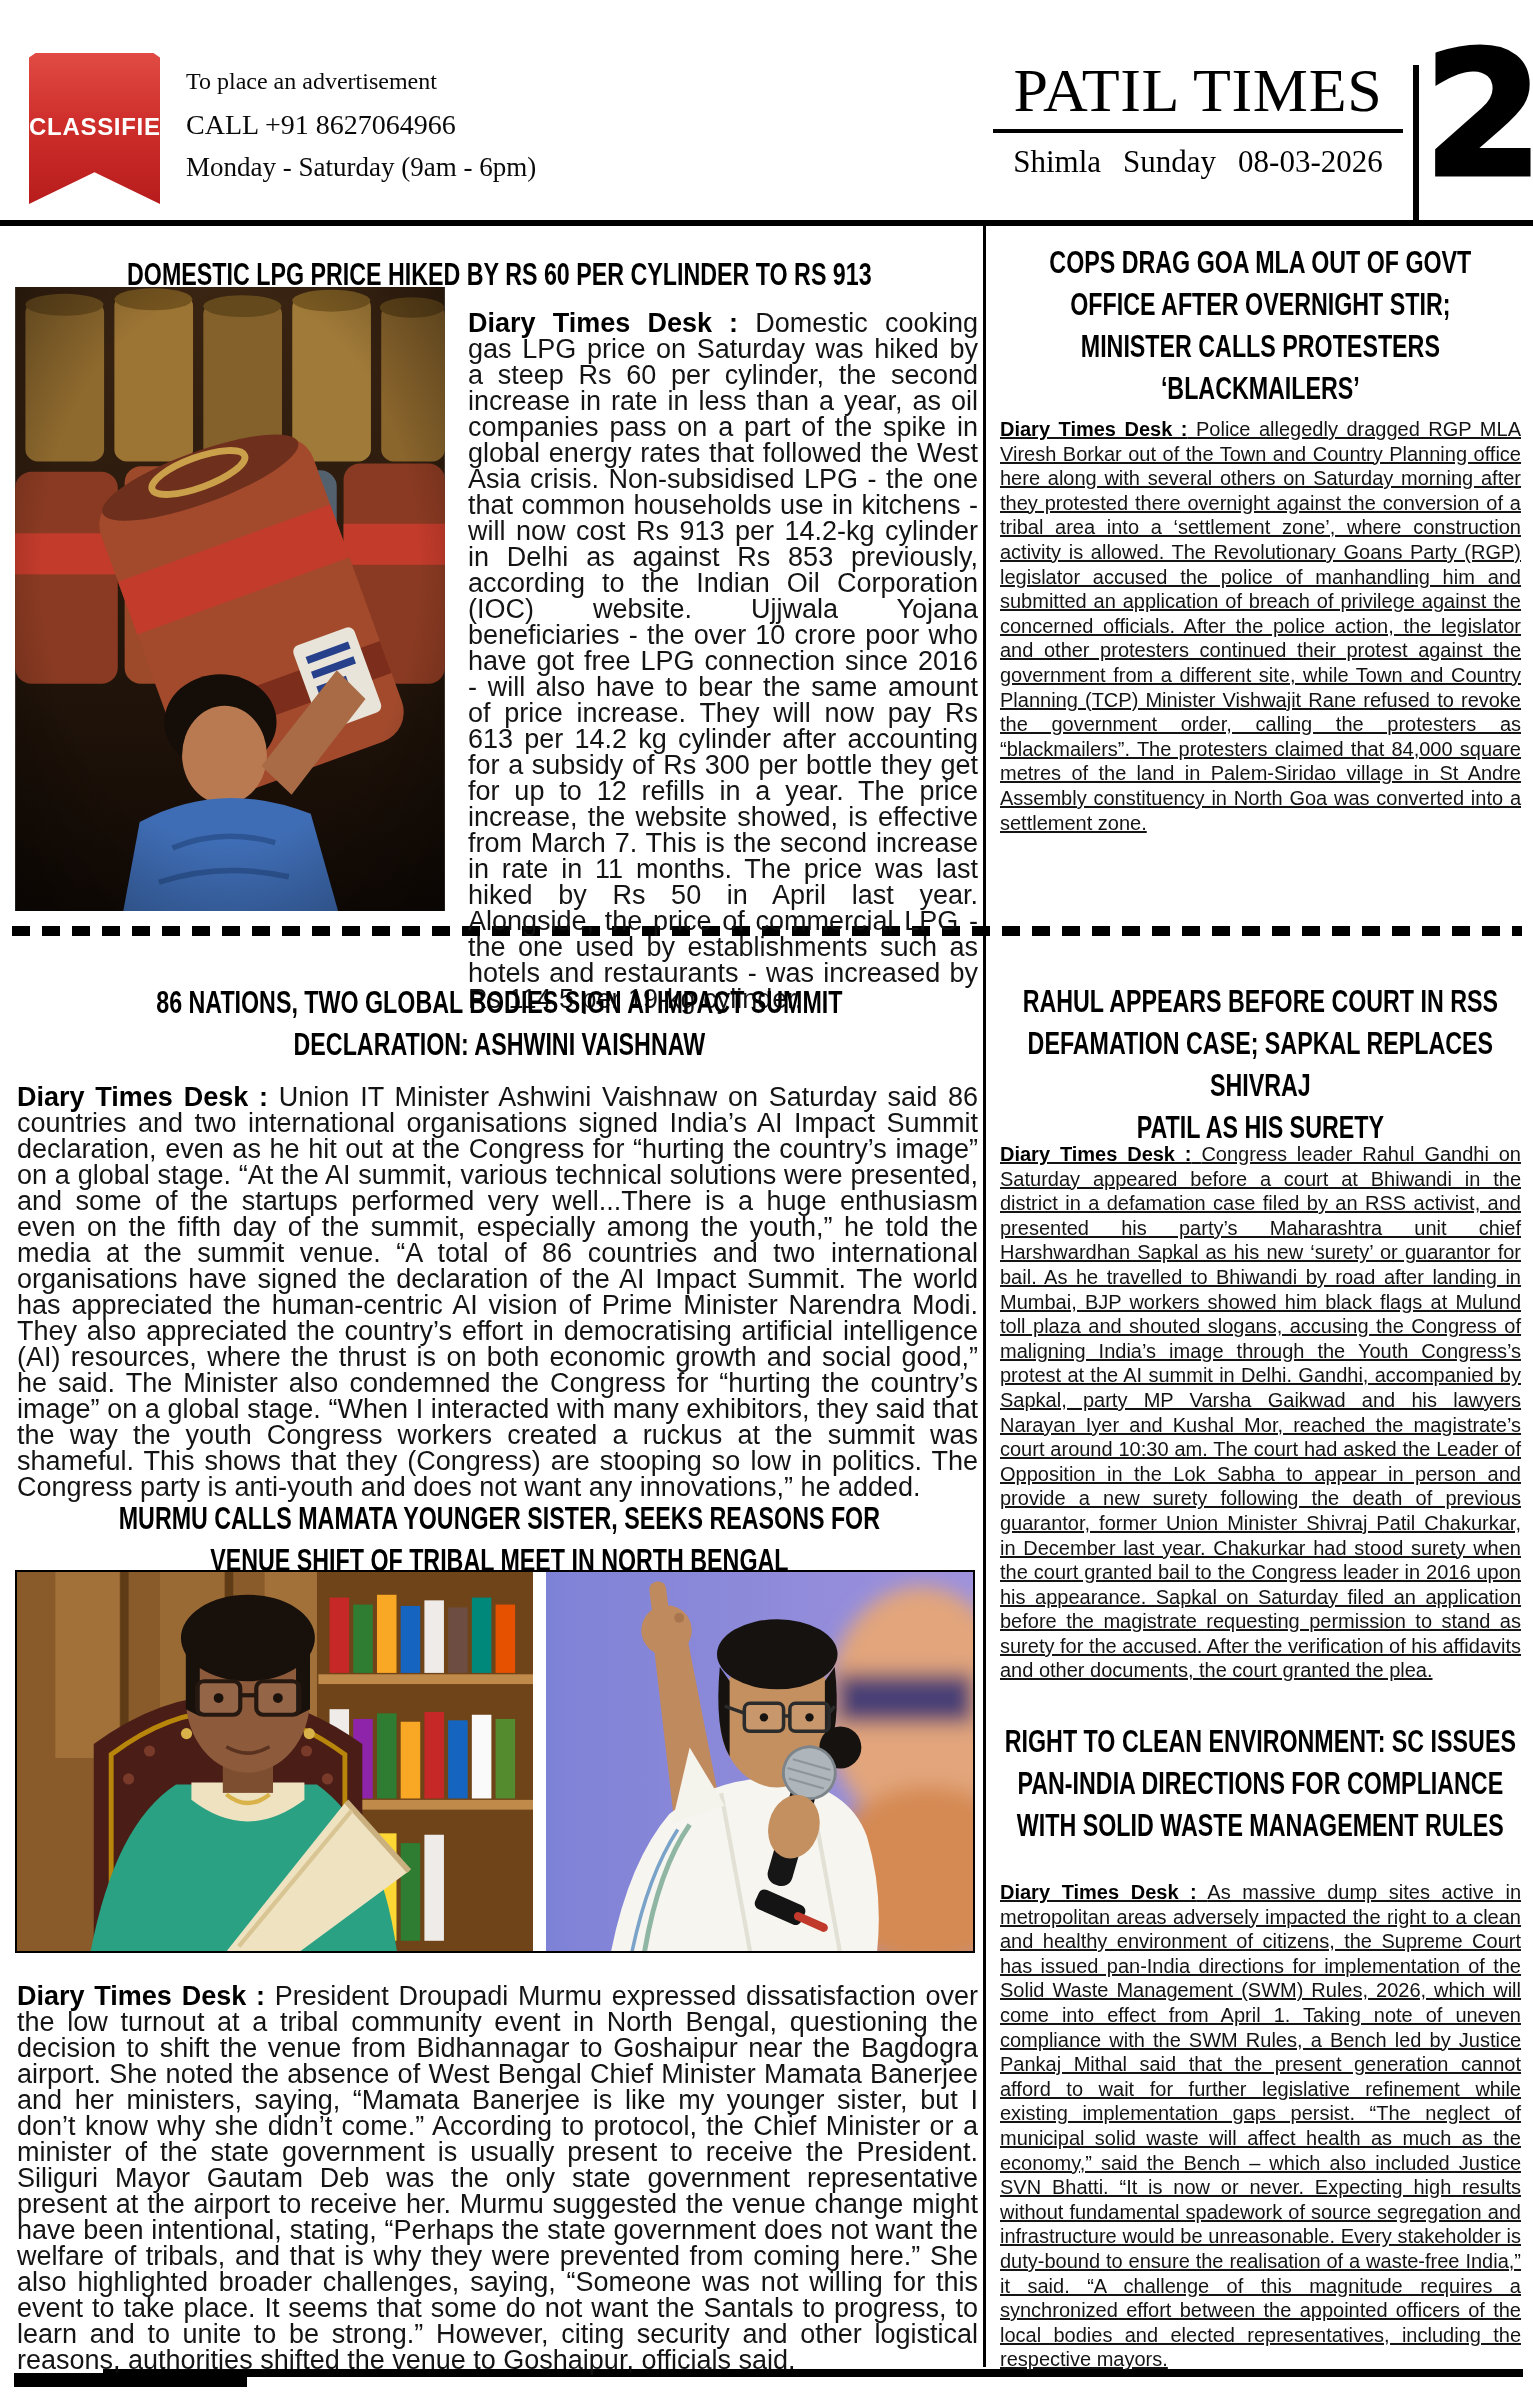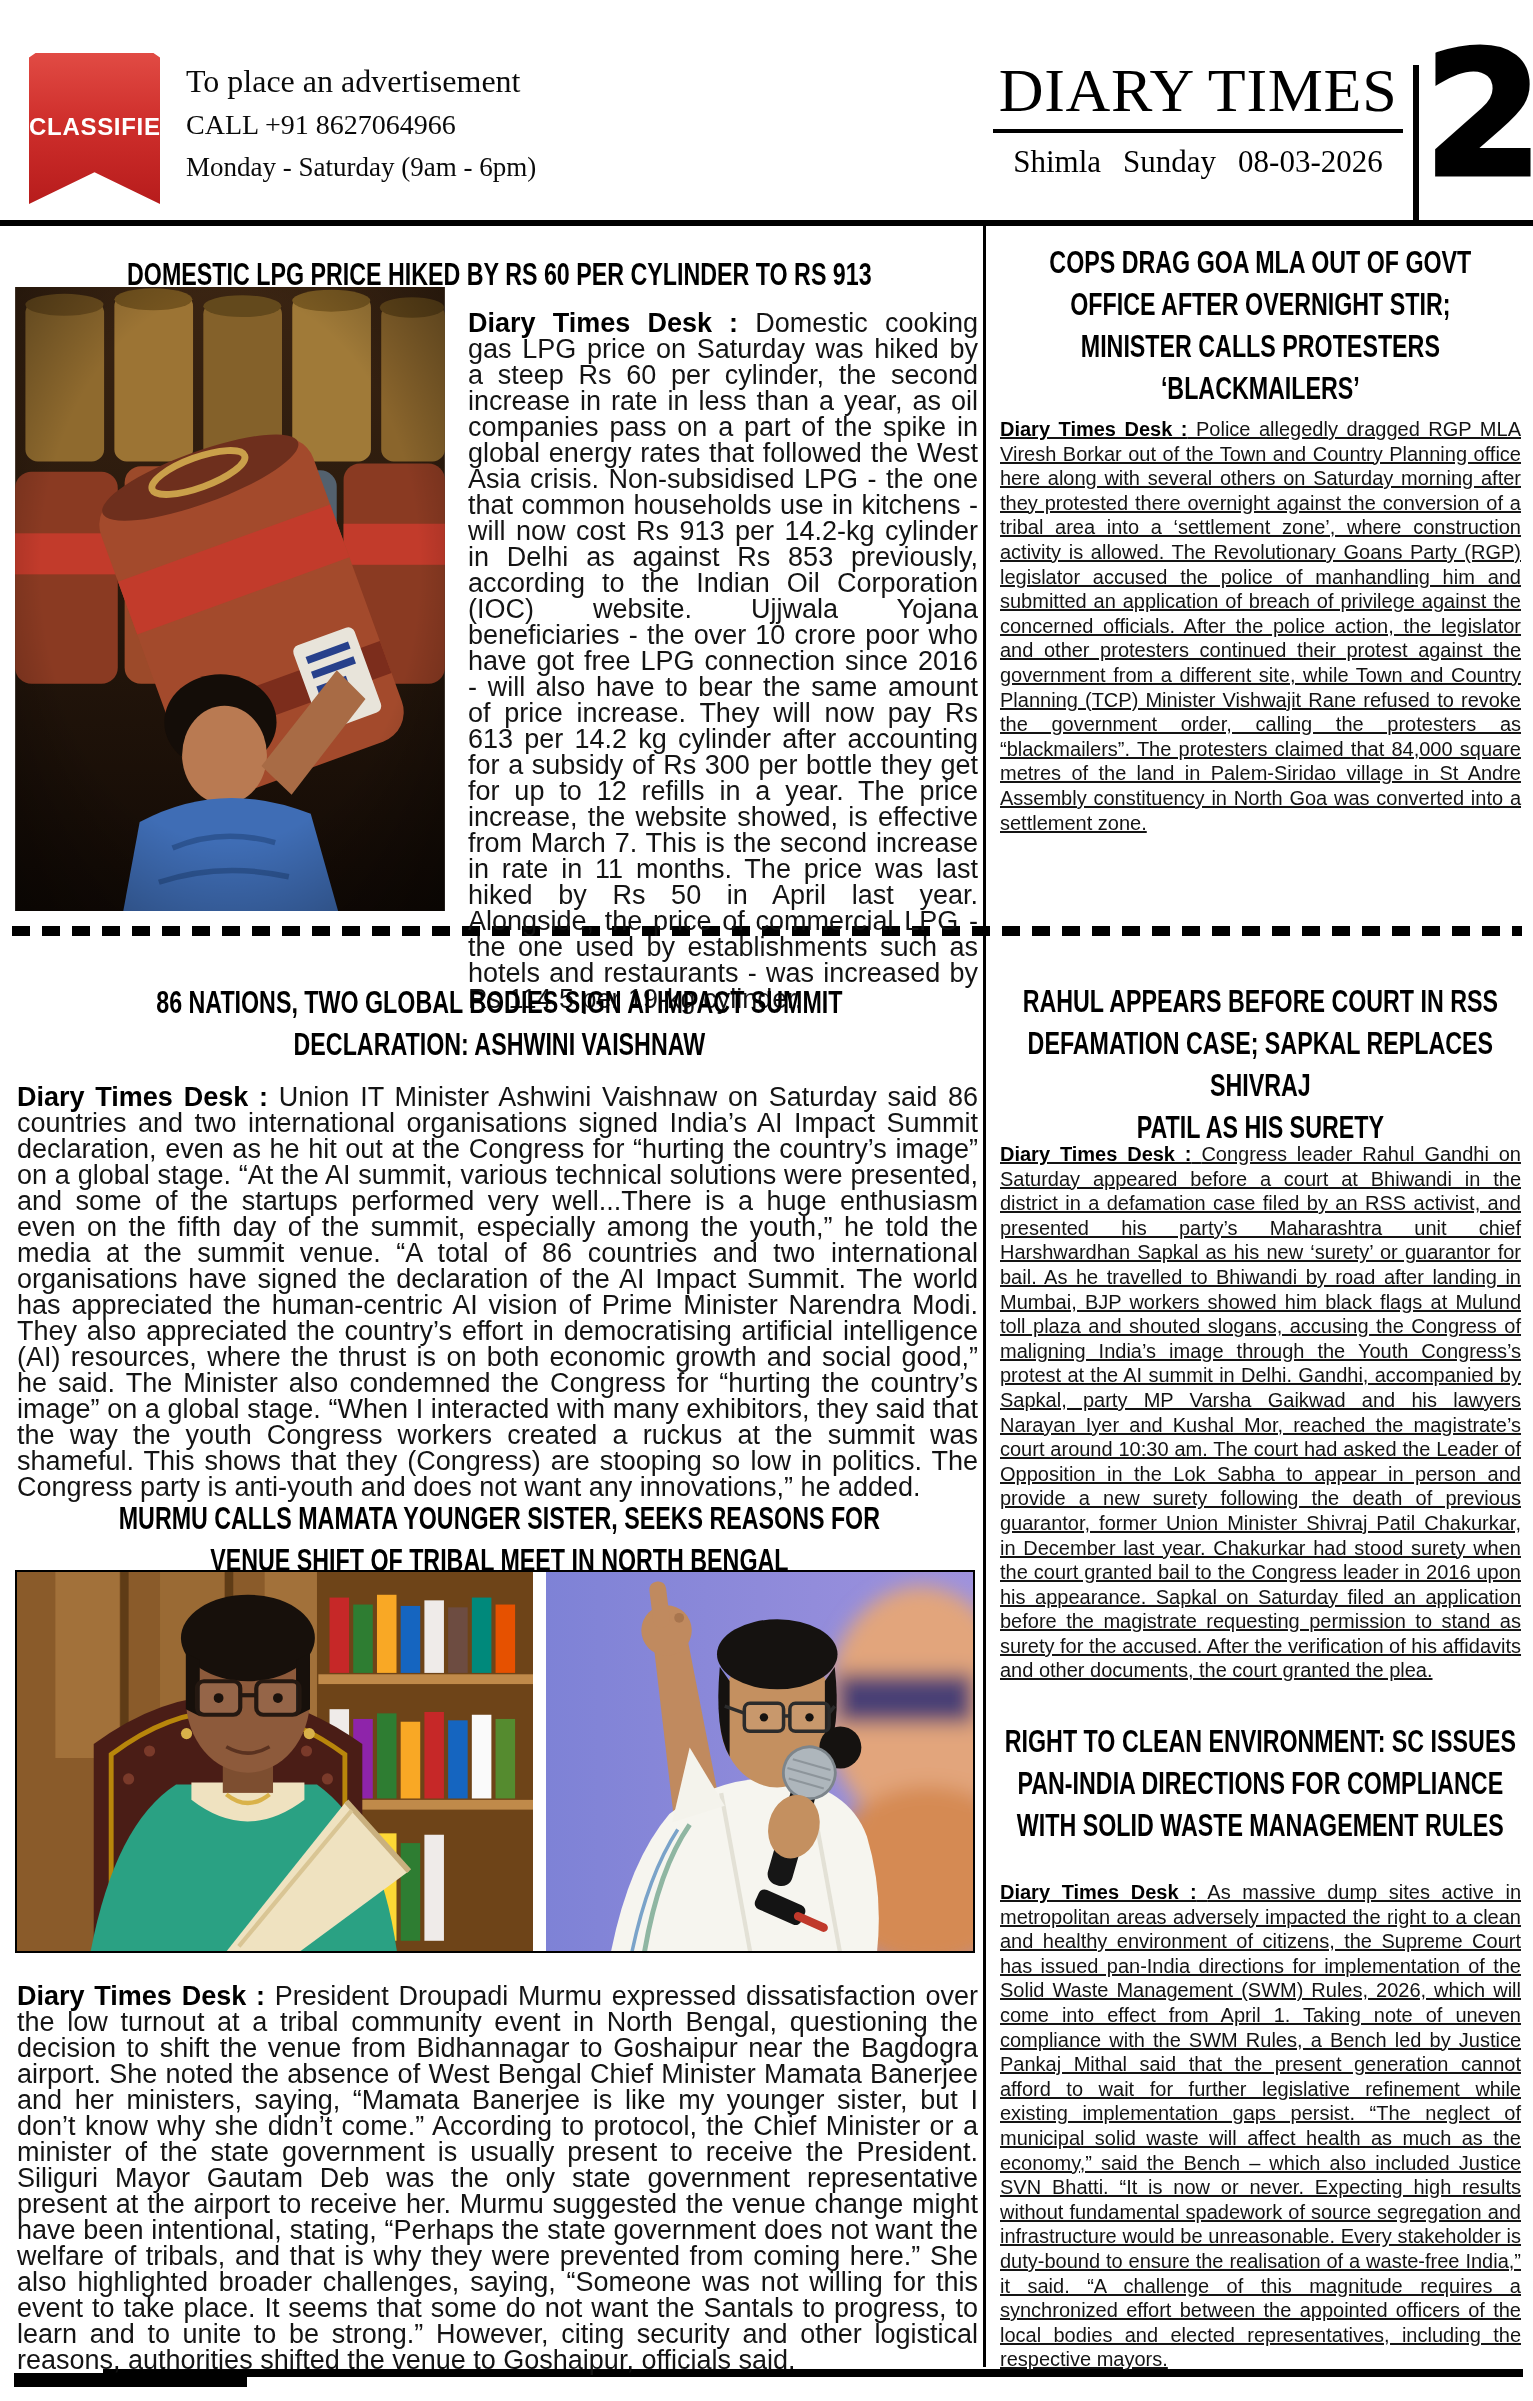--- a/index.html
+++ b/index.html
@@ -6,21 +6,21 @@
   .page{position:relative;width:1533px;height:2401px;background:#ffffff;color:#000;
         font-family:"Liberation Sans",sans-serif;overflow:hidden;}
 
   
   .ribbon{position:absolute;left:29px;top:53px;width:131px;height:151px;
           background:linear-gradient(180deg,#e14b44 0%,#cf2f2c 45%,#b71c1c 100%);
           clip-path:polygon(0 3%,5% 0,95% 0,100% 3%,100% 100%,50% 79%,0 100%);}
   .ribbon span{position:absolute;left:0;top:60px;width:100%;text-align:center;
           color:#fff;font-weight:bold;font-size:24px;letter-spacing:0.7px;}
   .ad-block{position:absolute;left:186px;top:60px;font-family:"Liberation Serif",serif;color:#0a0a0a;}
-  .ad-line1{font-size:32px;line-height:42px;}
+  .ad-line1{font-size:24px;line-height:42px;}
   .ad-line2{font-size:28px;line-height:45px;}
   .ad-line3{font-size:27px;line-height:41px;}
   .masthead-wrap{position:absolute;left:993px;top:57px;width:410px;text-align:center;}
   .masthead{font-family:"Liberation Serif",serif;font-size:62px;line-height:66px;letter-spacing:0.7px;}
   .masthead-rule{height:4.8px;background:#000;margin-top:5.5px;}
   .dateline{font-family:"Liberation Serif",serif;font-size:31px;margin-top:11px;white-space:nowrap;}
   .dateline span{margin:0 11px;}
   .head-bar{position:absolute;left:1413px;top:65px;width:6.2px;height:156px;background:#000;}
   .page-num{position:absolute;left:1424px;top:19px;width:106px;text-align:center;
             font-family:"DejaVu Sans",sans-serif;font-size:171px;line-height:192px;font-weight:900;
@@ -74,21 +74,21 @@
 
   <div class="ribbon">
     <span>CLASSIFIED</span>
   </div>
   <div class="ad-block">
     <div class="ad-line1">To place an advertisement</div>
     <div class="ad-line2">CALL +91 8627064966</div>
     <div class="ad-line3">Monday - Saturday (9am - 6pm)</div>
   </div>
   <div class="masthead-wrap">
-    <div class="masthead">DIARY TIMES</div>
+    <div class="masthead">PATIL TIMES</div>
     <div class="masthead-rule"></div>
     <div class="dateline">
       <span>Shimla</span><span>Sunday</span><span>08-03-2026</span>
     </div>
   </div>
   <div class="head-bar"></div>
   <div class="page-num">2</div>
   <div class="header-rule"></div>
 
   <div class="col-divider"></div>

